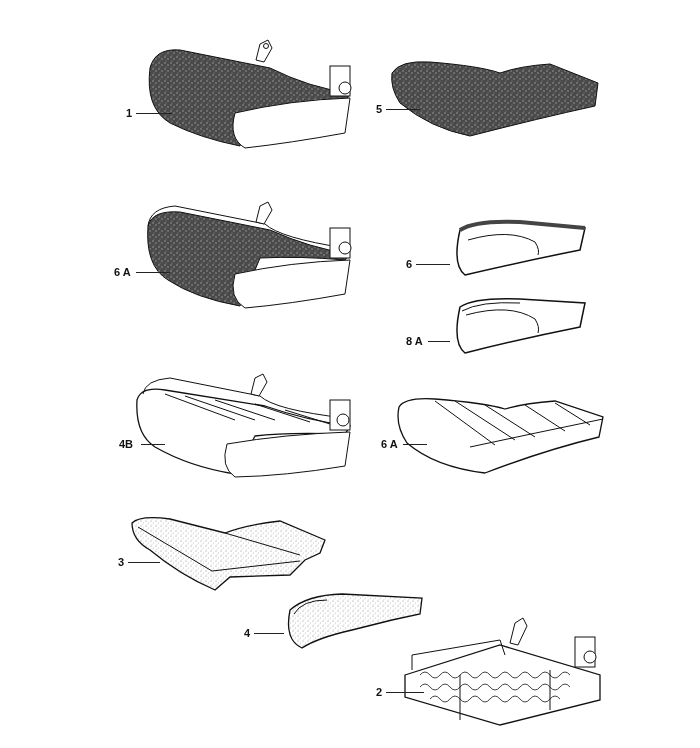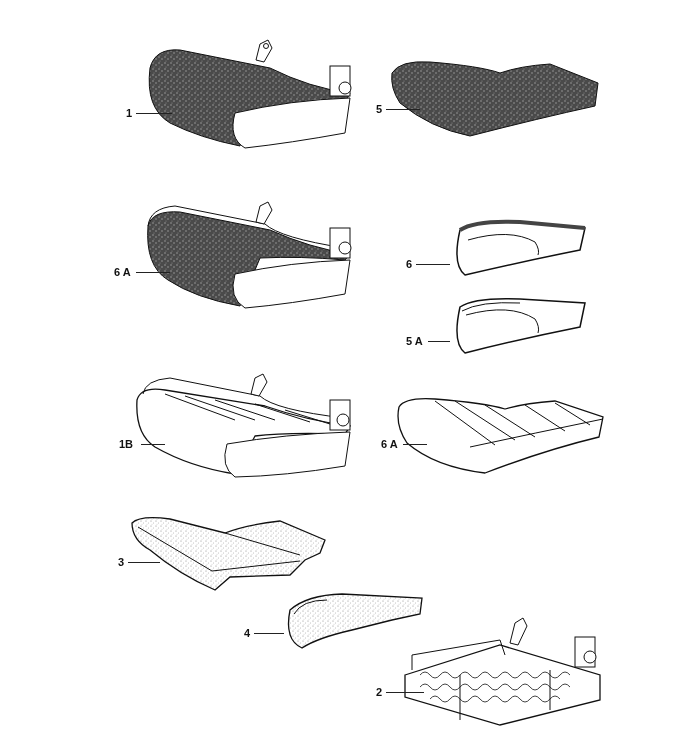--- a/index.html
+++ b/index.html
@@ -72,35 +72,35 @@
     <div class="label" style="left:406px;top:258px">6</div>
     <div class="leader" style="left:416px;top:264px;width:34px"></div>
   </div>
 
   <div>
     <svg class="part" style="left:450px;top:295px" width="140" height="60">
       <path d="M10,12 Q25,2 70,4 L135,8 L130,32 Q70,44 15,58 Q2,48 10,12Z" fill="#fff" stroke="#111" stroke-width="1.5"></path>
       <path d="M16,20 Q60,8 85,24 Q90,32 88,38" fill="none" stroke="#111"></path>
       <path d="M12,16 Q30,6 70,8" fill="none" stroke="#111"></path>
     </svg>
-    <div class="label" style="left:406px;top:335px">5 A</div>
+    <div class="label" style="left:406px;top:335px">8 A</div>
     <div class="leader" style="left:428px;top:341px;width:22px"></div>
   </div>
 
   <div>
     <svg class="part" style="left:135px;top:372px" width="225" height="105">
       <path d="M2,28 Q6,14 30,18 L130,34 Q170,48 215,54 L210,62 Q150,60 120,64 L100,102 Q55,95 20,75 Q0,62 2,28Z" fill="#fff" stroke="#111" stroke-width="1.3"></path>
       <path d="M8,22 Q10,8 35,6 L125,24 Q140,38 210,46" fill="none" stroke="#111"></path>
       <path d="M30,22 L100,48 M50,24 L120,48 M80,28 L140,48 M120,32 L175,50 M150,38 L195,52" stroke="#111" fill="none"></path>
       <path d="M92,72 Q150,62 215,60 L210,94 Q150,104 100,105 Q85,95 92,72Z" fill="#fff" stroke="#111"></path>
       <path d="M120,6 L128,2 L132,10 L124,24 L116,22Z" fill="#fff" stroke="#111"></path>
       <rect x="195" y="28" width="20" height="30" fill="#fff" stroke="#111"></rect>
       <circle cx="208" cy="48" r="6" fill="#fff" stroke="#111"></circle>
     </svg>
-    <div class="label" style="left:119px;top:438px">1B</div>
+    <div class="label" style="left:119px;top:438px">4B</div>
     <div class="leader" style="left:141px;top:444px;width:24px"></div>
   </div>
 
   <div>
     <svg class="part" style="left:395px;top:395px" width="210" height="80">
       <path d="M4,12 Q10,2 40,4 Q90,8 110,14 Q130,8 160,6 L208,22 L204,42 Q150,55 90,78 Q40,72 12,48 Q0,30 4,12Z" fill="#fff" stroke="#111" stroke-width="1.3"></path>
       <path d="M40,6 L100,50 M60,6 L120,45 M90,10 L140,42 M130,10 L170,36 M160,8 L195,30" stroke="#111" fill="none"></path>
       <path d="M75,52 Q140,38 208,24" fill="none" stroke="#111"></path>
     </svg>
     <div class="label" style="left:381px;top:438px">6 A</div>

